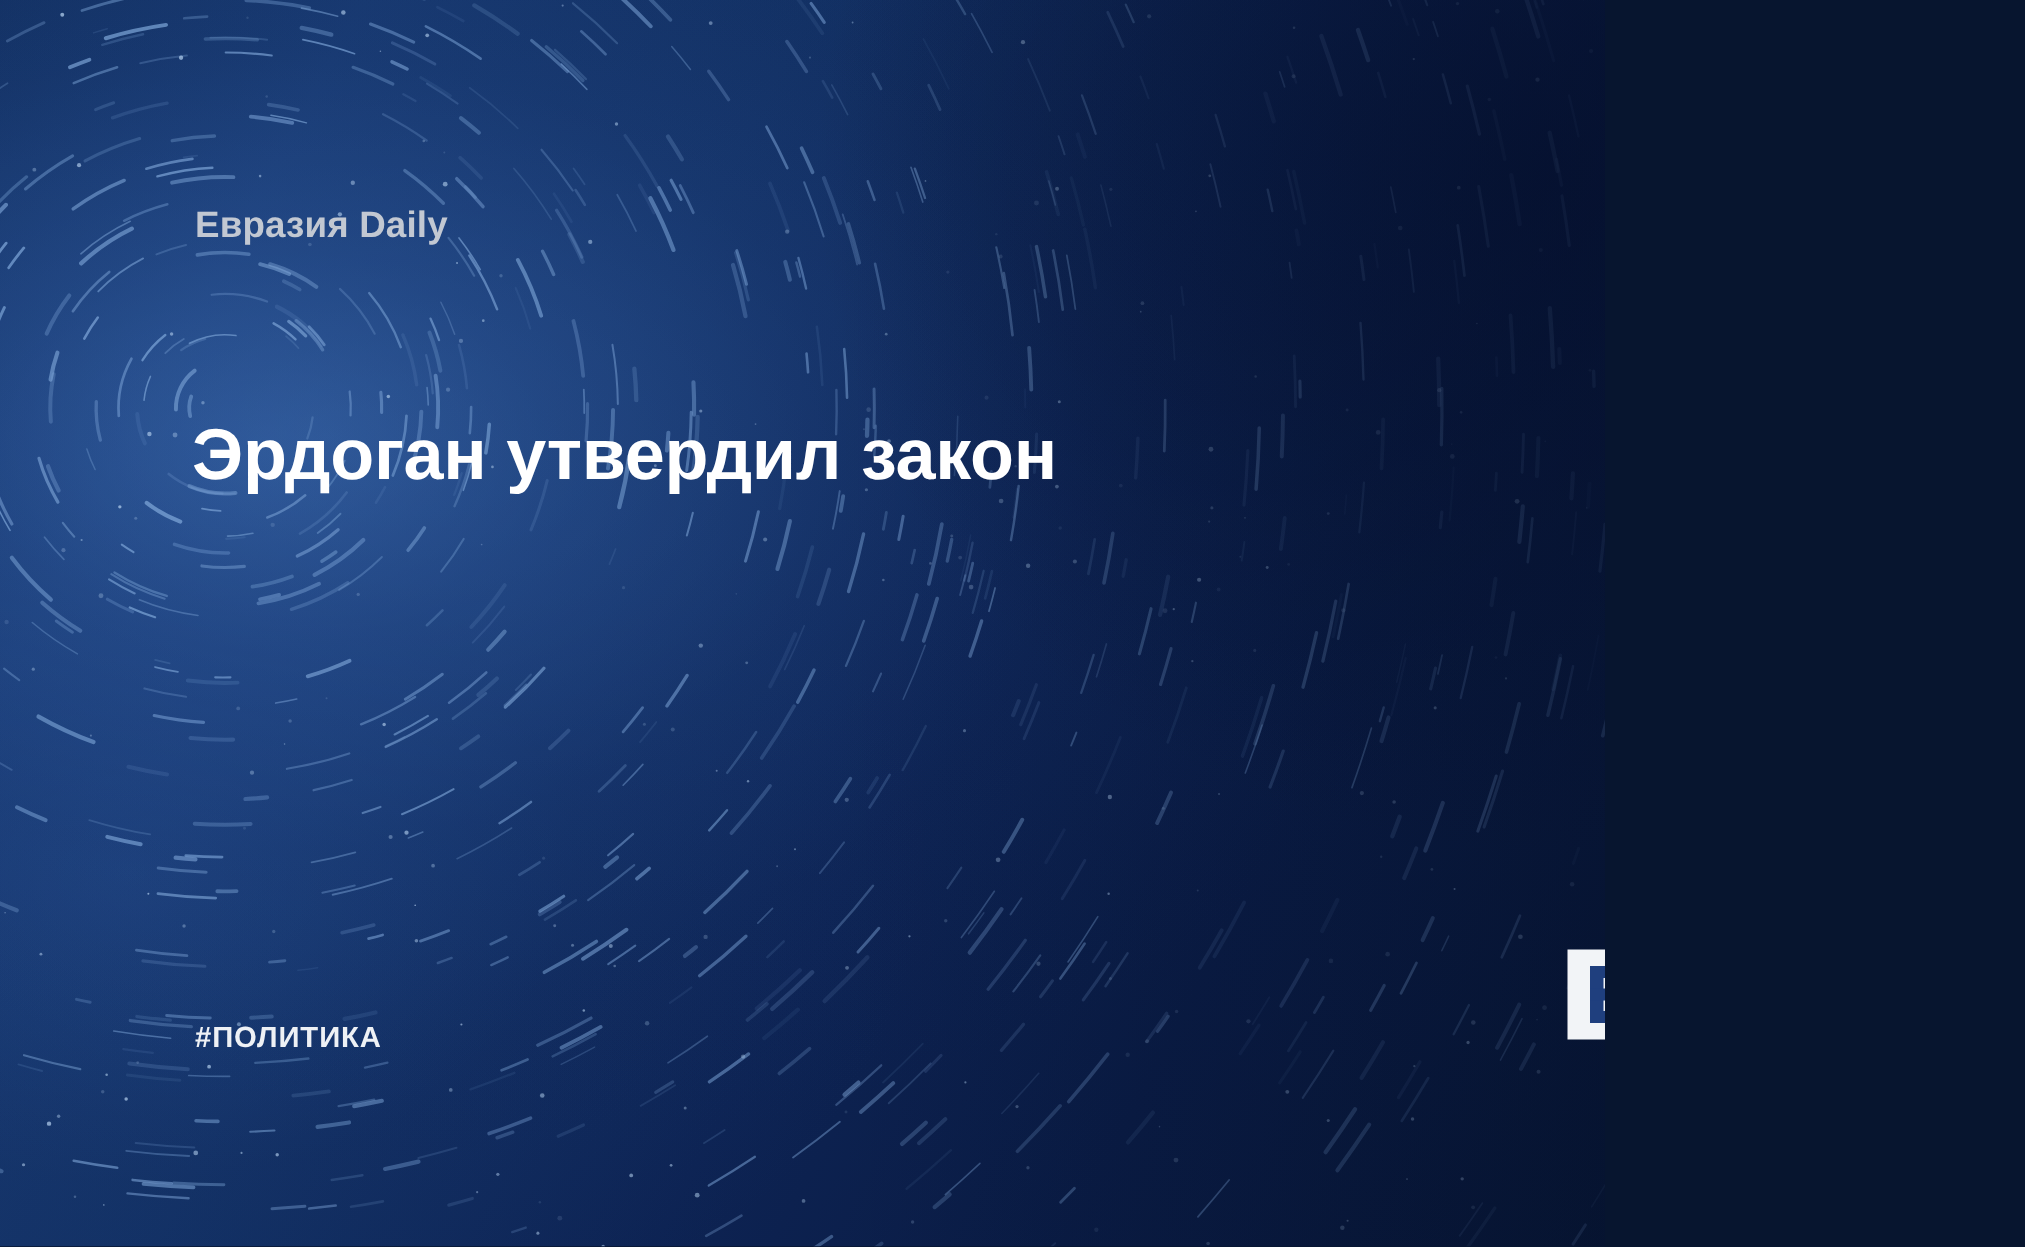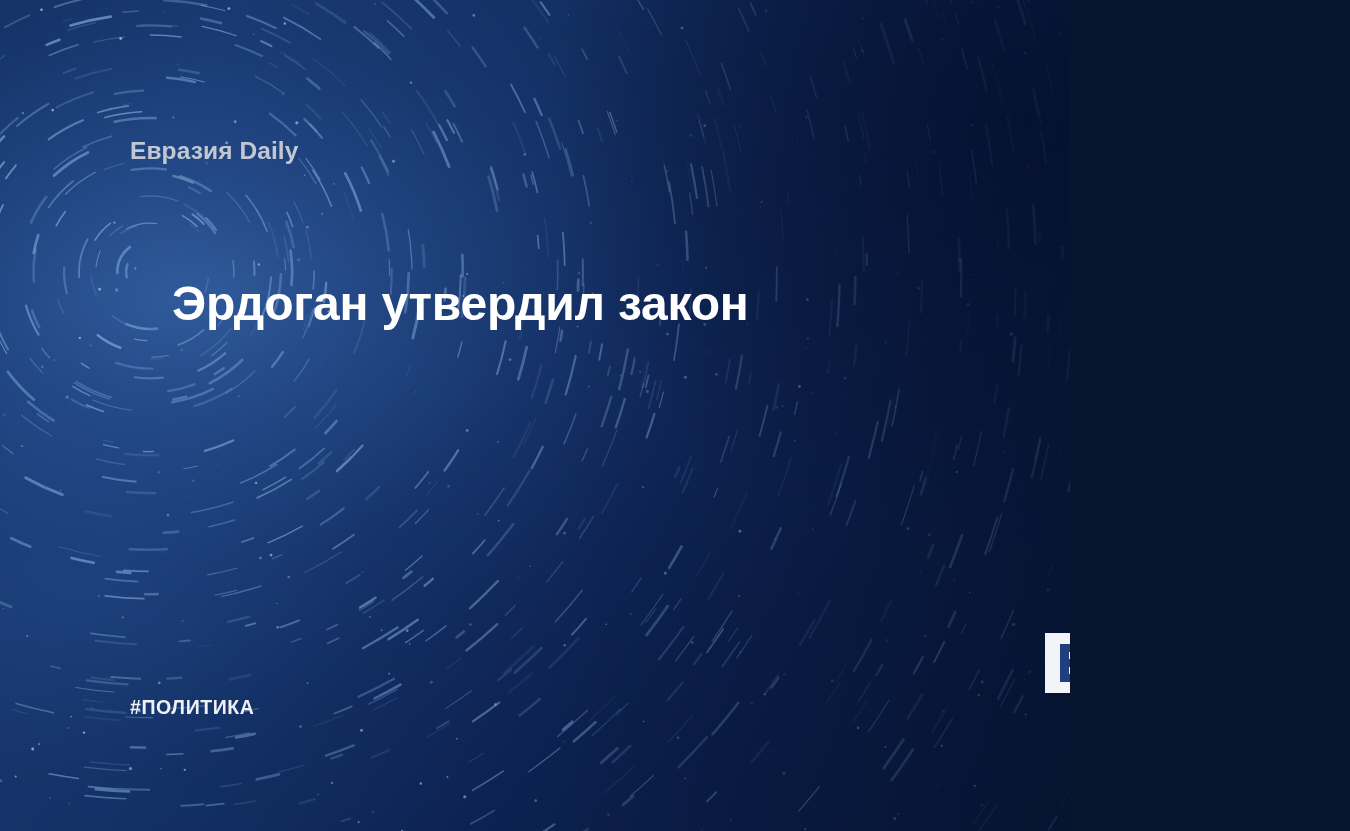--- a/index.html
+++ b/index.html
@@ -75,26 +75,26 @@
     position: absolute;
     left: 128px;
     top: 266px;
     width: 960px;
     font-size: 48px;
     font-weight: bold;
     line-height: 76px;
     color: #ffffff;
     letter-spacing: -0.2px;
   }
-  #headline .hl-line { display: block; white-space: nowrap; margin-left: 44px; }
+  #headline .hl-line { display: block; white-space: nowrap; }
 
   #tag {
     position: absolute;
     left: 130px;
-    top: 696px;
+    top: 681px;
     font-size: 19.5px;
     font-weight: bold;
     letter-spacing: 0.6px;
     color: #eef1f5;
     white-space: nowrap;
     text-align: right;
   }
 
   
   #logo {

